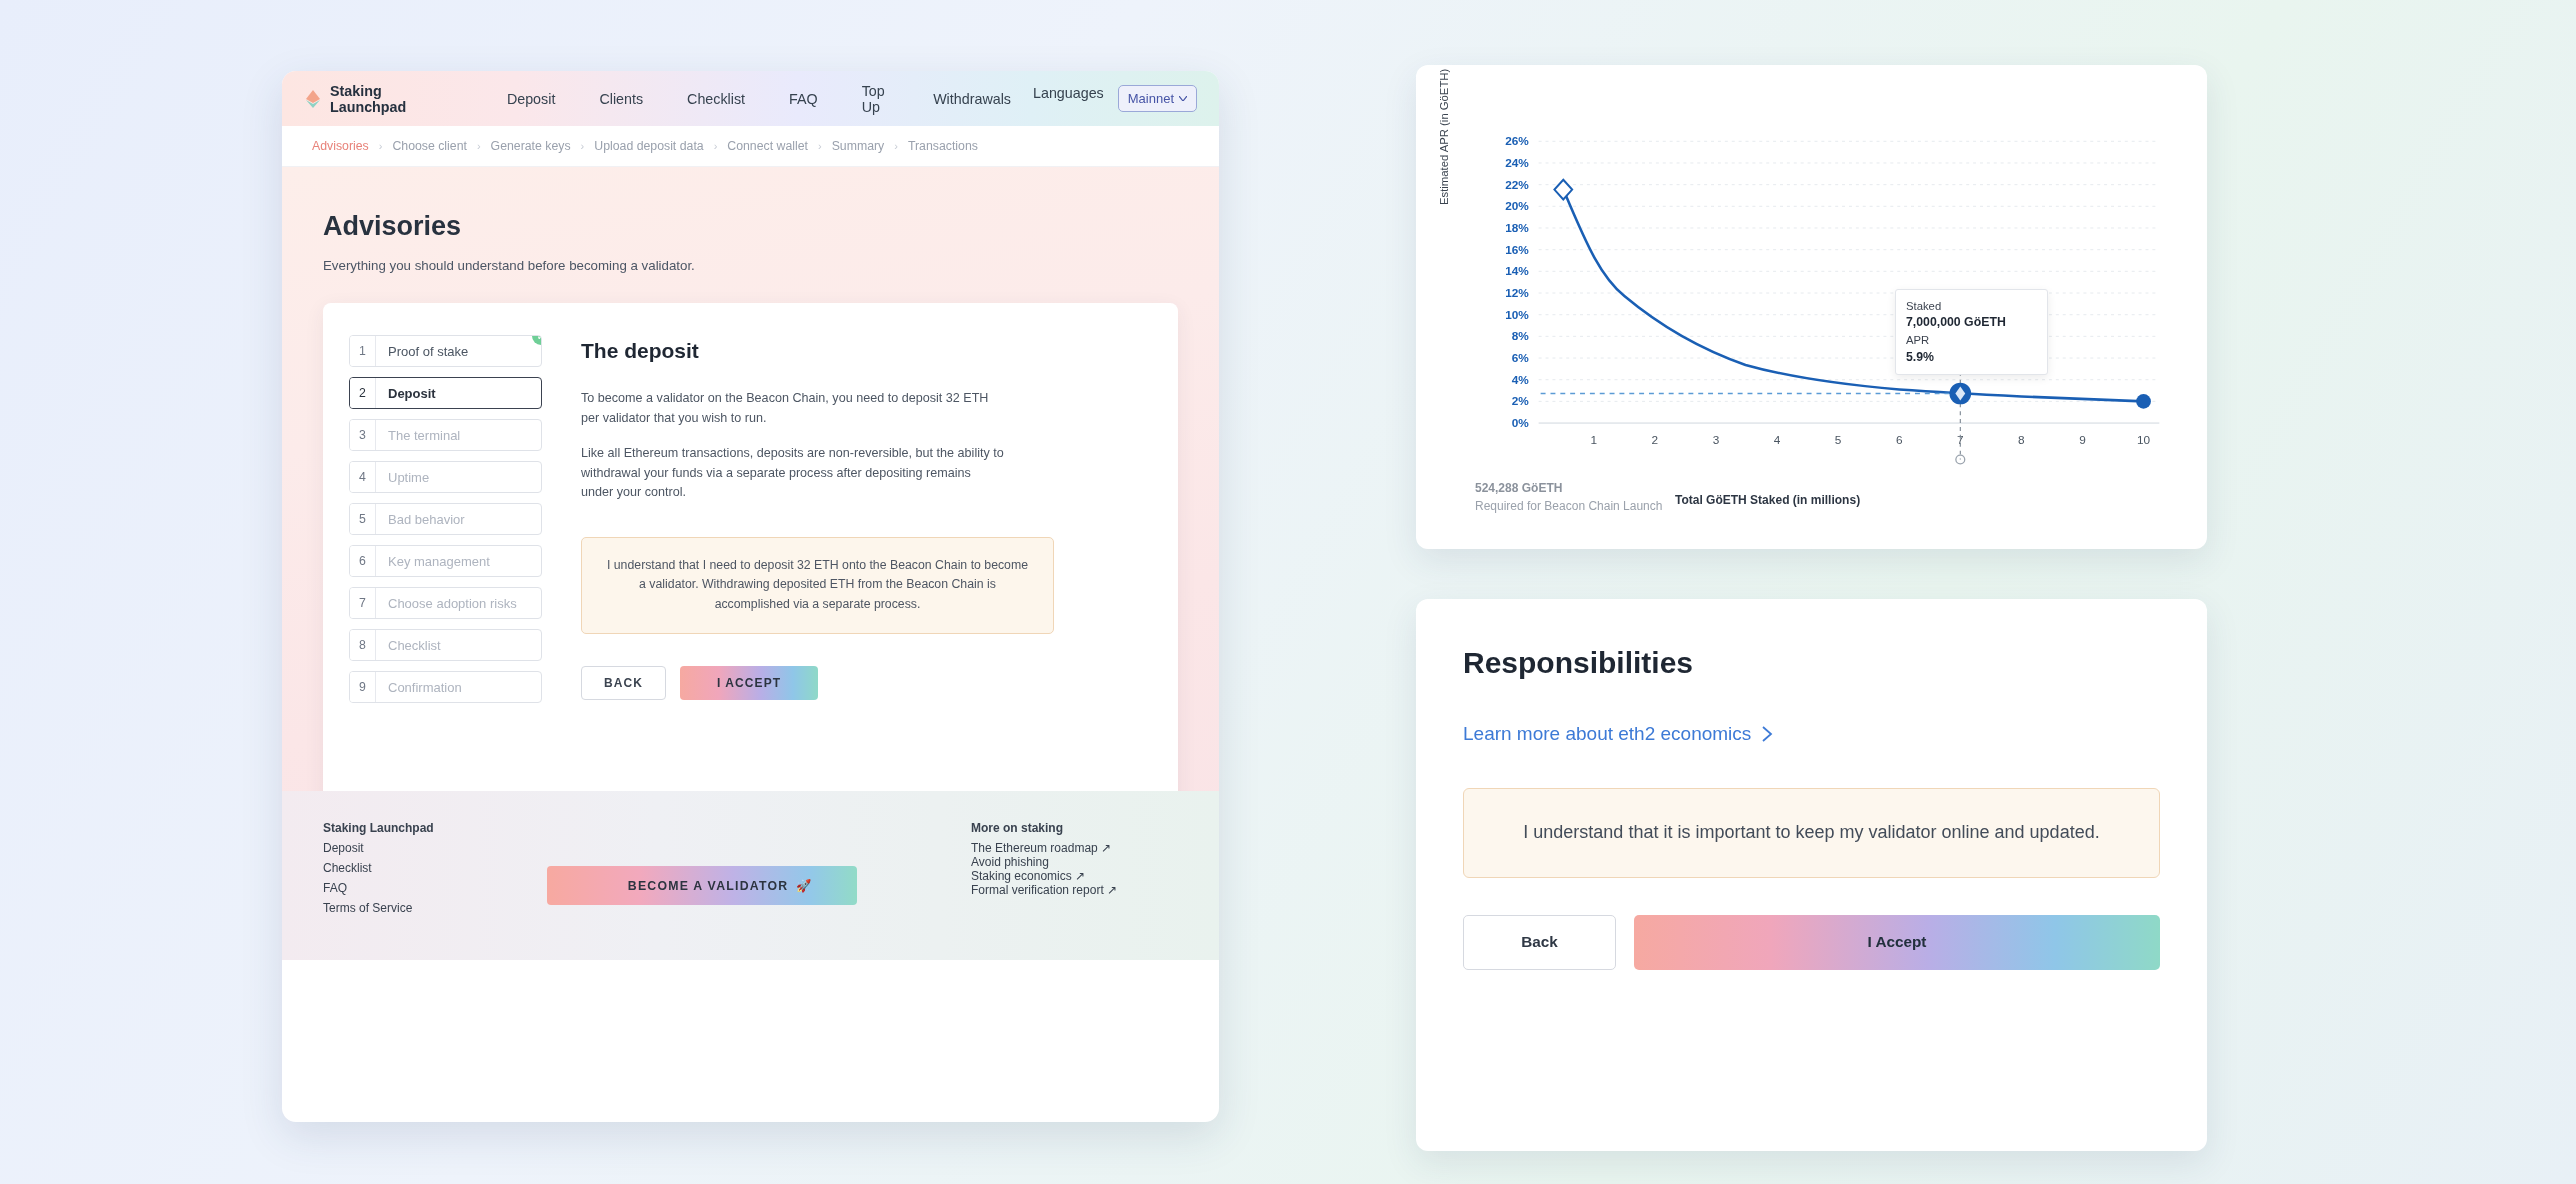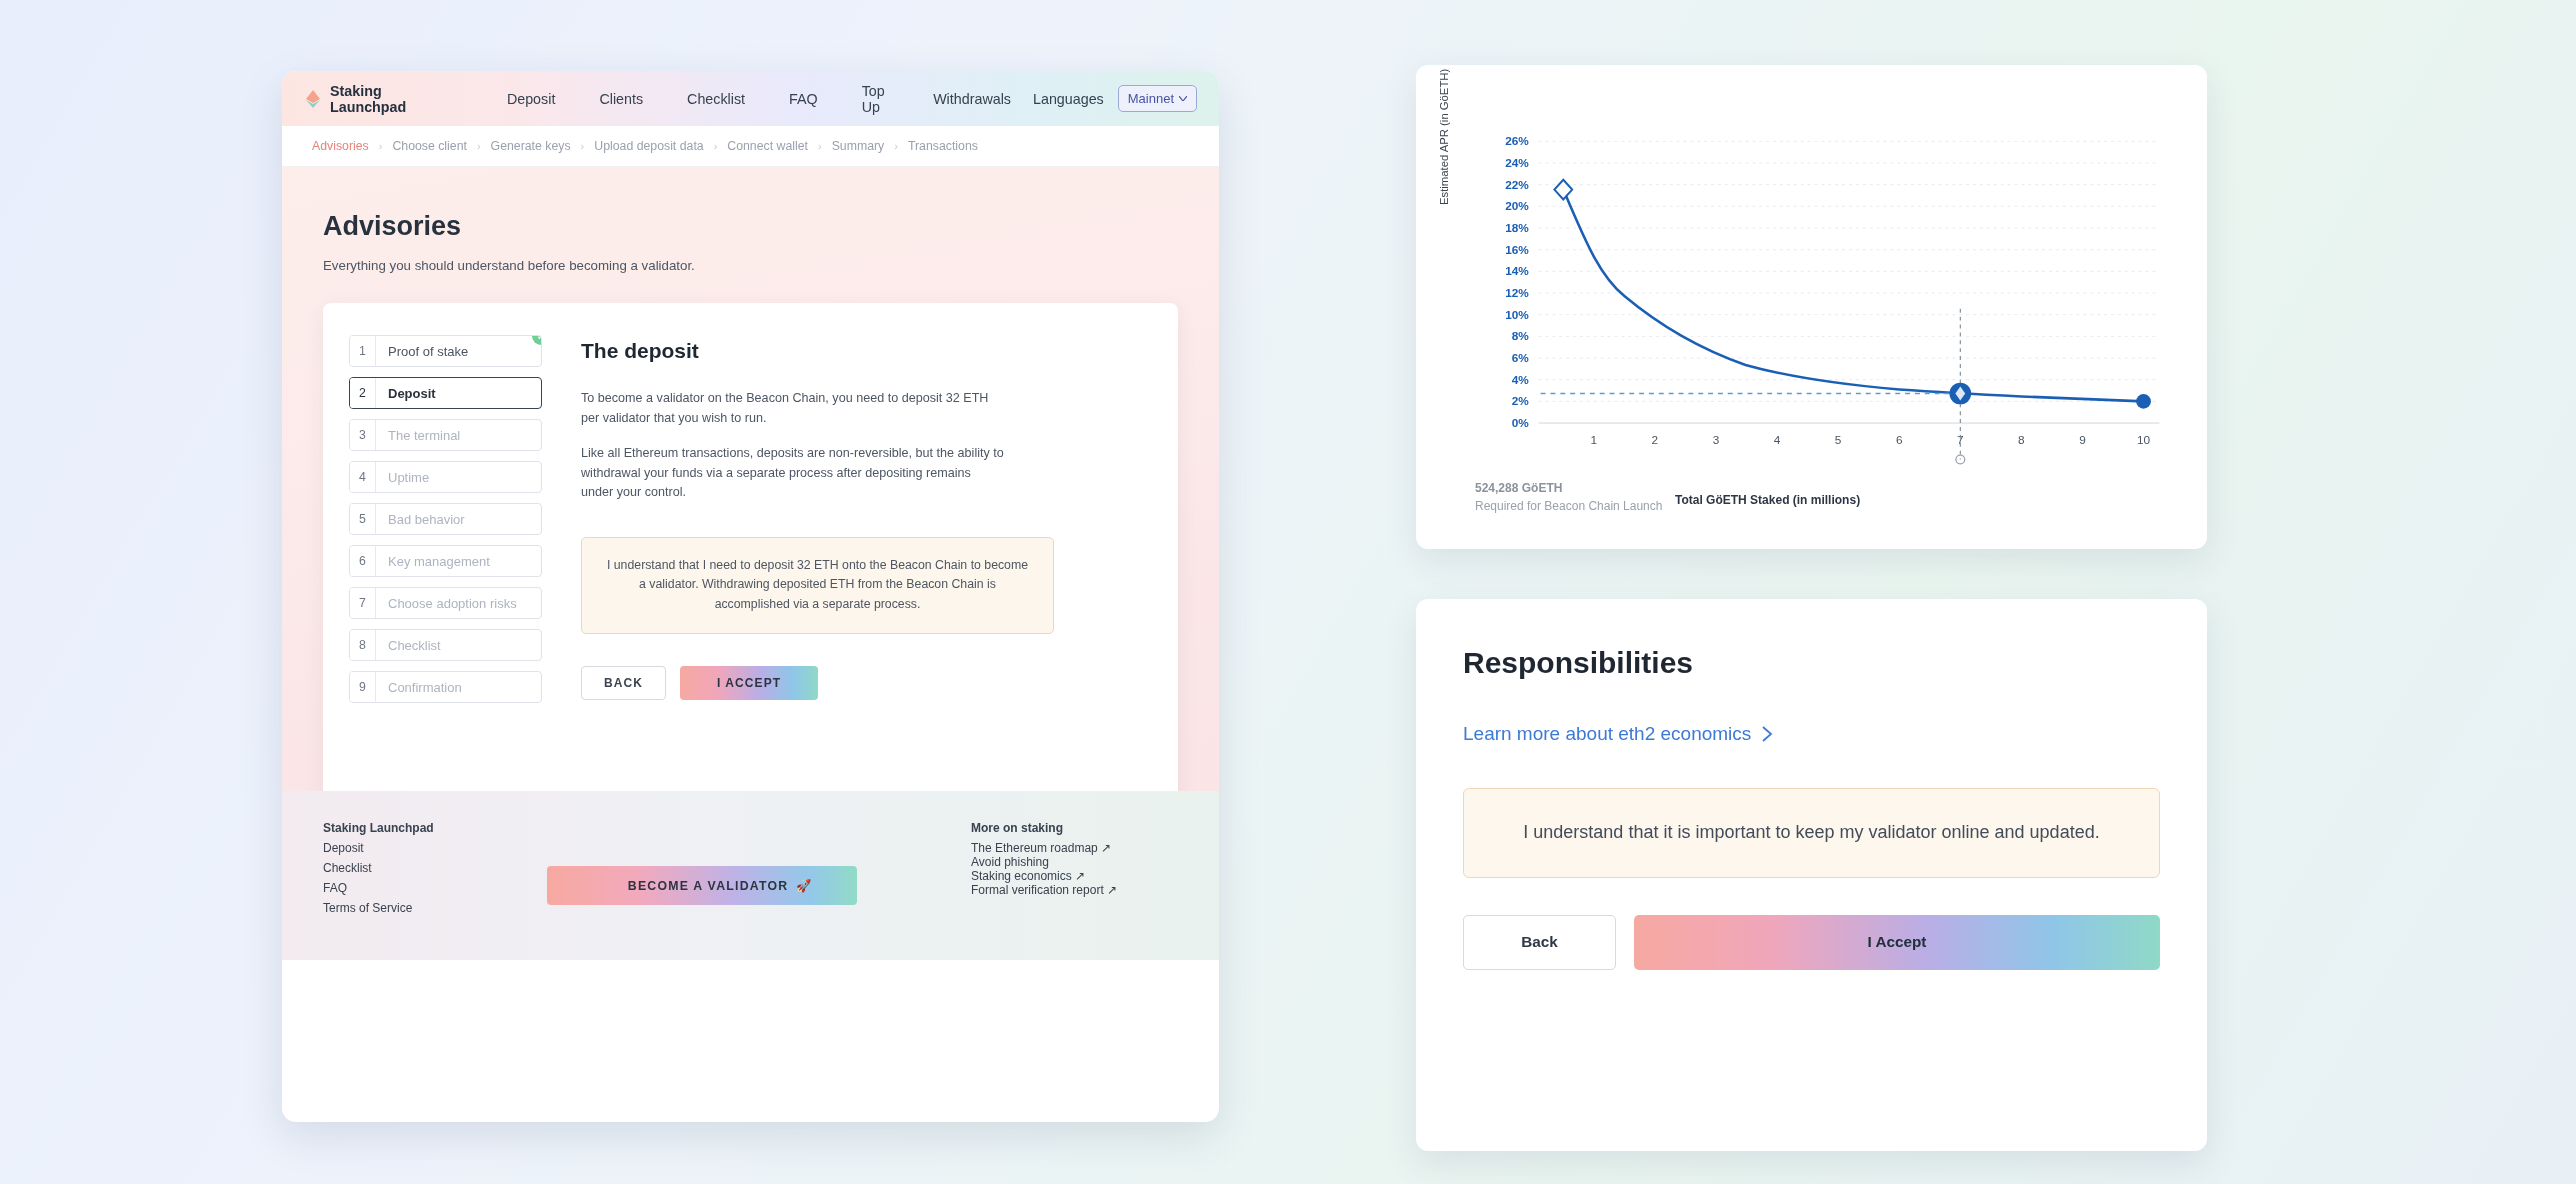--- a/index.html
+++ b/index.html
@@ -26,21 +26,21 @@
     height: 55px;
     background: linear-gradient(90deg,#fde6e2 0%, #fbe7ea 25%, #e9eafc 55%, #dff0f6 80%, #ddf2ec 100%);
     display: flex; align-items: center;
     padding: 0 22px;
     font-size: 14.3px; color: #2e3a4e;
   }
   .nav-logo { display:flex; align-items:center; gap:8px; margin-right: 28px; font-weight: 600; color:#26313f; }
   .logo-glyph { width:18px; height:20px; display:block; }
   .nav-links { display:flex; align-items:center; gap:0; }
   .nav-links a { color:#36424f; text-decoration:none; padding: 0 22px; font-size:14.3px;}
-  .nav-right { margin-left:auto; display:flex; align-items:center; gap:14px; }
+  .nav-right { margin-left:auto; display:flex; align-items:flex-start; gap:14px; }
   .nav-lang { color:#36424f; font-size:14.3px; }
   .network-pill {
     border:1px solid #9aa8d8; color:#4654a6; background:#eef0fb;
     border-radius:5px; padding: 5px 9px; font-size:13px;
     display:flex; align-items:center; gap:5px;
   }
 
   .breadcrumb {
     height: 41px; background:#fff; display:flex; align-items:center;
     padding: 0 30px; gap: 10px; font-size: 12.3px; color:#8b93a1;
@@ -368,20 +368,26 @@
 
       <line x1="518" y1="225" x2="518" y2="378" stroke="#7a8591" stroke-width="1.1" stroke-dasharray="4 4"></line>
       <circle cx="518" cy="378" r="4.5" fill="none" stroke="#9aa3ad" stroke-width="1.3"></circle>
 
       <polygon points="115,94 124,104 115,114 106,104" fill="#fff" stroke="#1a5fb4" stroke-width="2"></polygon>
       <circle cx="518" cy="311" r="11" fill="#1a5fb4"></circle>
       <polygon points="518,304 523,311 518,318 513,311" fill="#dce8f7"></polygon>
       <circle cx="704" cy="319" r="7.5" fill="#1a5fb4"></circle>
     </svg>
 
+    <div class="tooltip">
+      <div>Staked</div>
+      <b>7,000,000 GöETH</b>
+      <div>APR</div>
+      <b>5.9%</b>
+    </div>
 
     <div class="x-axis-title">Total GöETH Staked  (in millions)</div>
     <div class="launch-note">
       <b>524,288 GöETH</b>
       <div>Required for Beacon Chain Launch</div>
     </div>
   </div>
 </div>
 
 <div class="resp-card">

